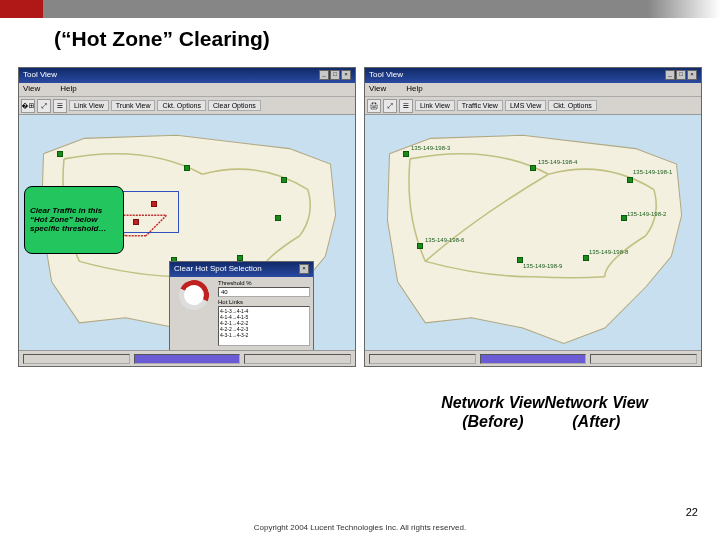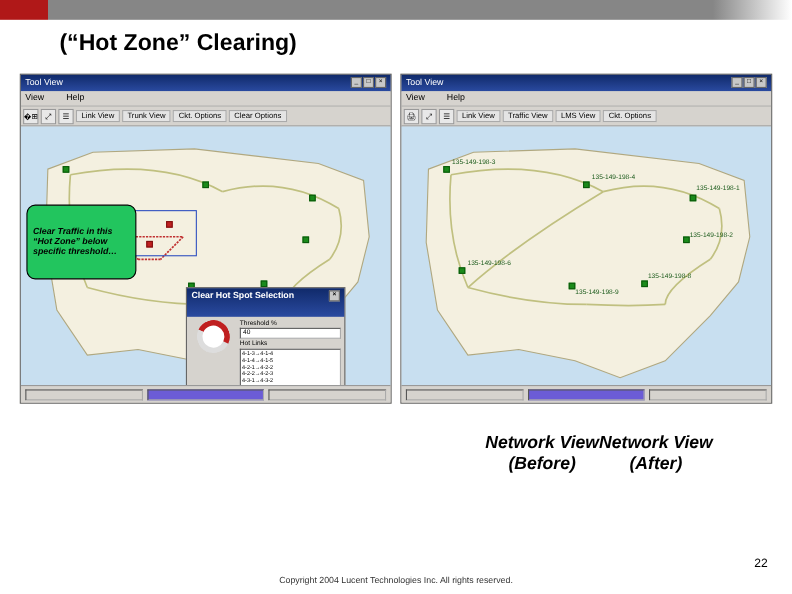--- a/index.html
+++ b/index.html
@@ -158,21 +158,21 @@
     left: 150px;
     top: 146px;
     width: 145px;
     height: 128px;
     background: #d6d3ce;
     border: 1px solid #666;
     display: flex;
     flex-direction: column;
     z-index: 15;
   }
-  .dialog .win-titlebar { height: 26px; font-weight: bold; }
+  .dialog .win-titlebar { height: 15px; }
   .dialog-body {
     flex: 1;
     padding: 3px;
     display: flex;
     gap: 3px;
     font-size: 6px;
   }
   .dialog-left {
     width: 42px;
     display: flex;

